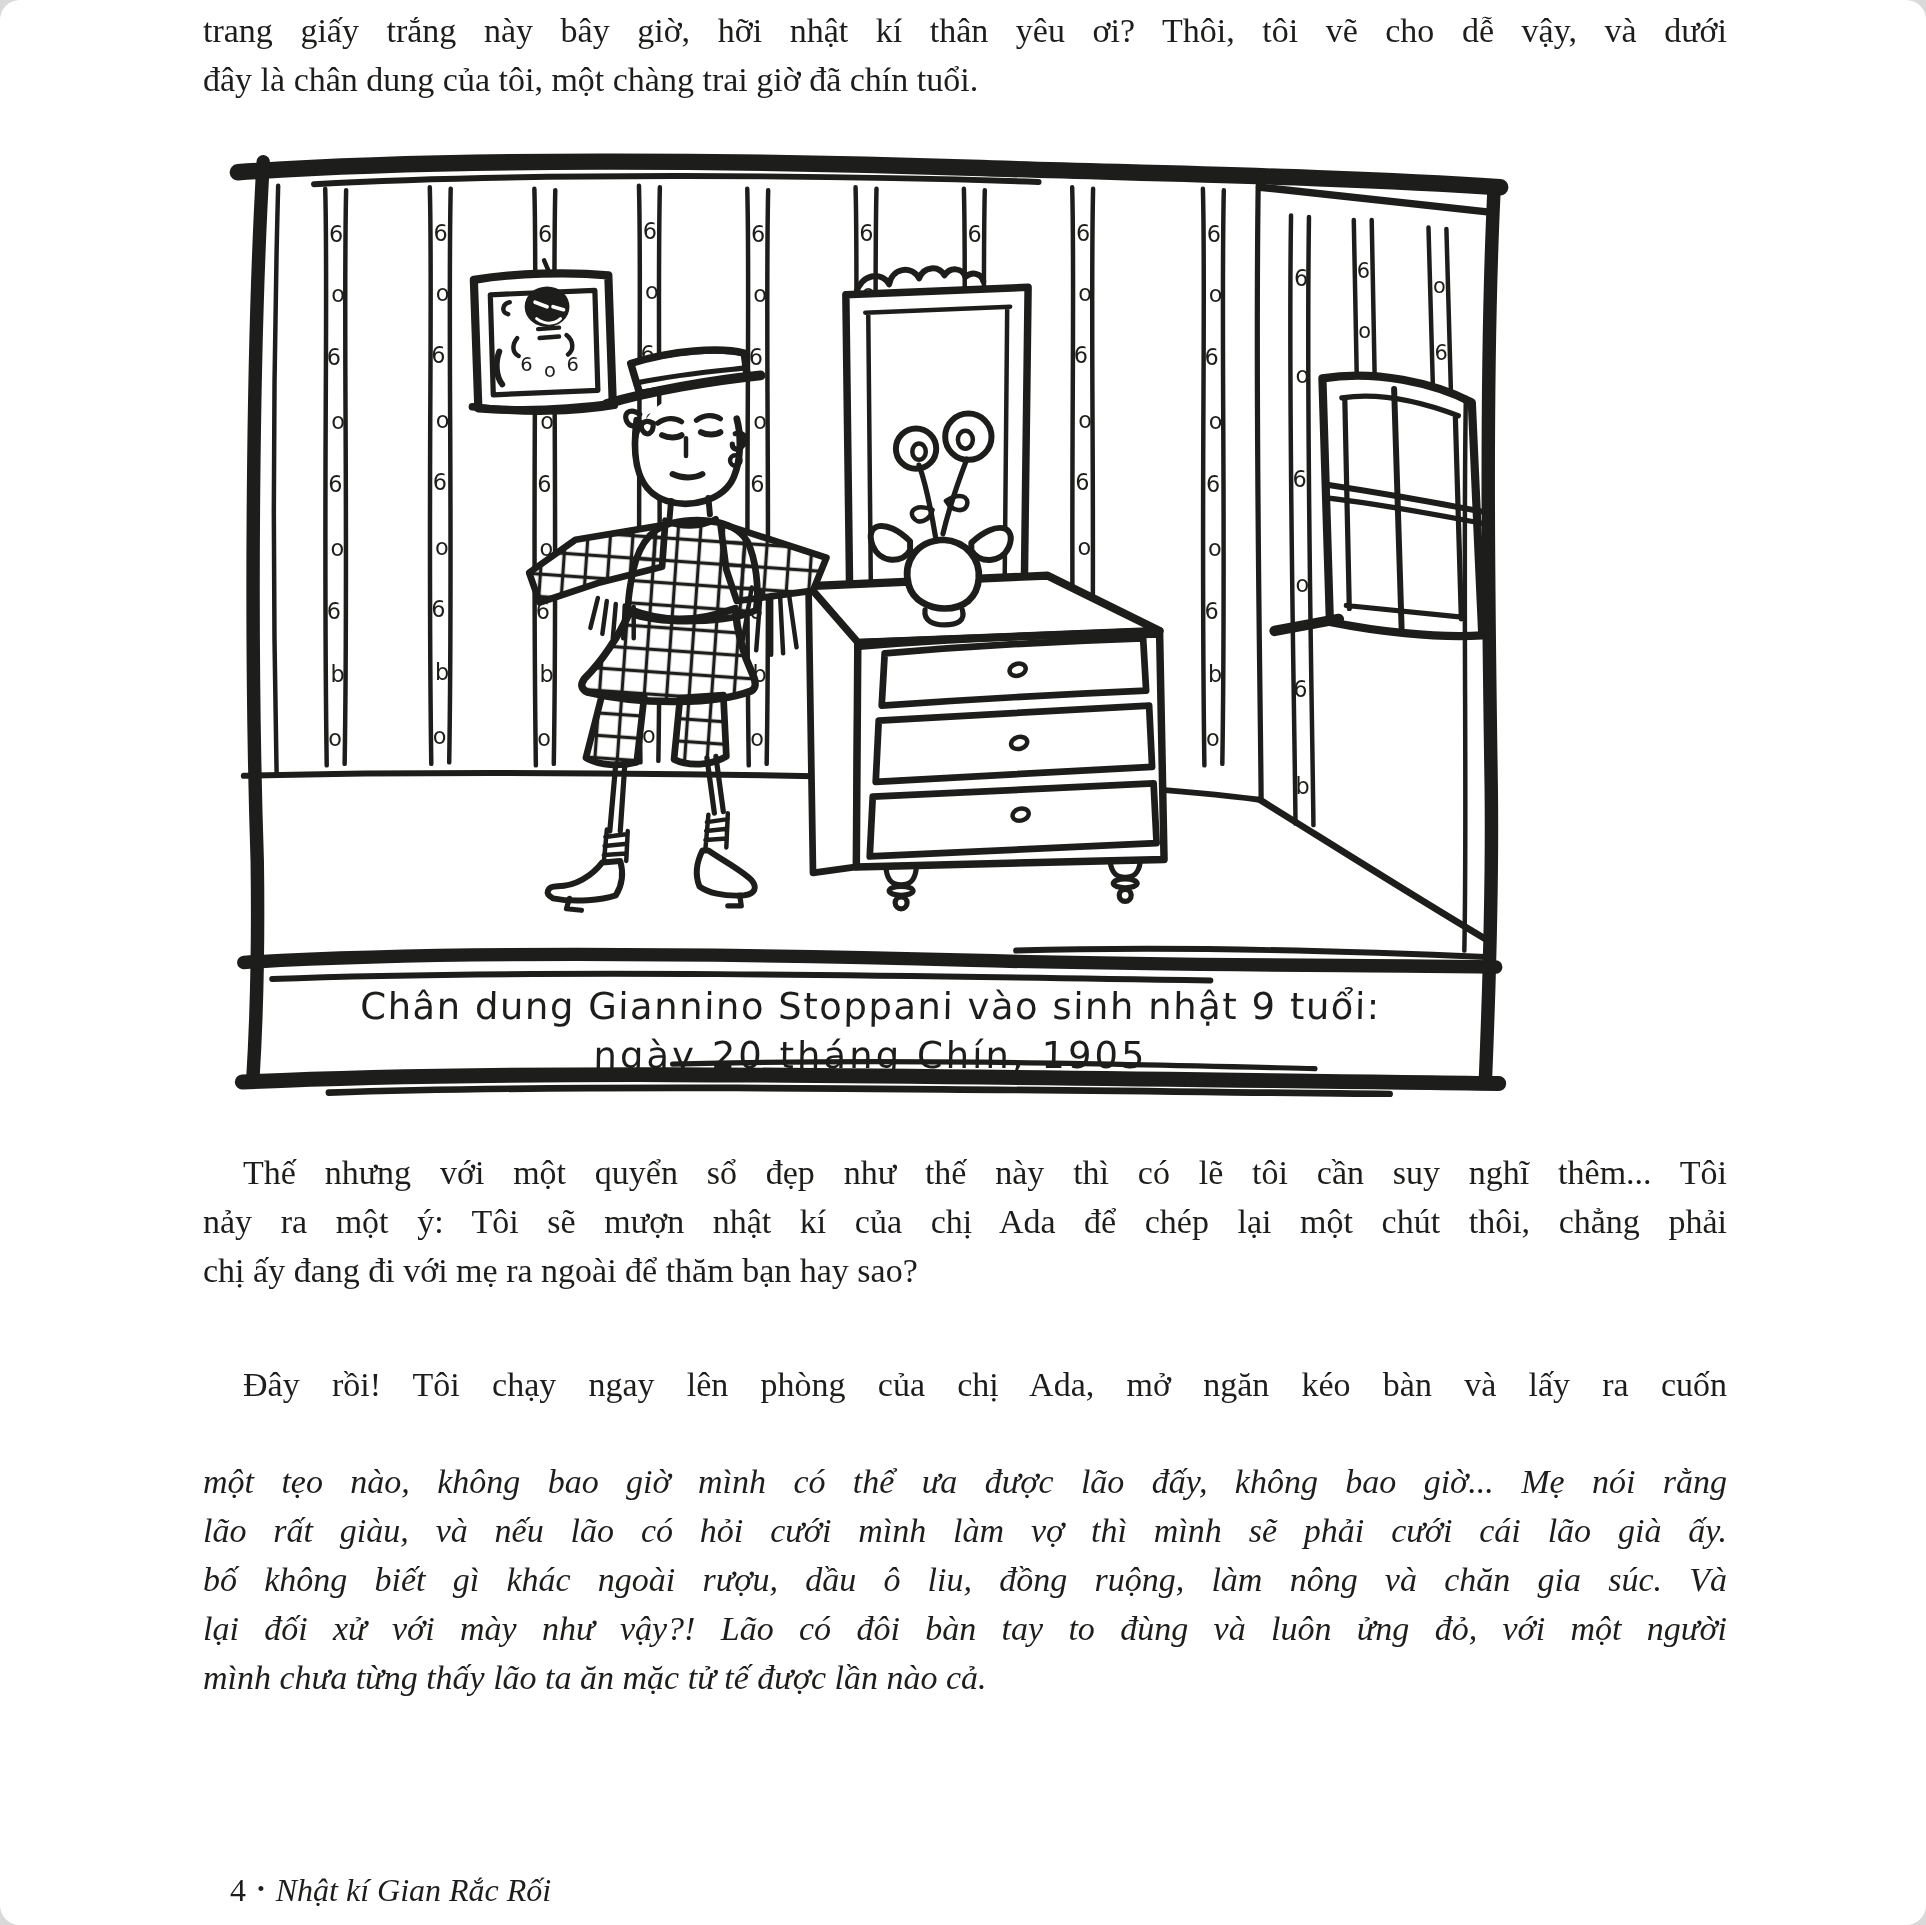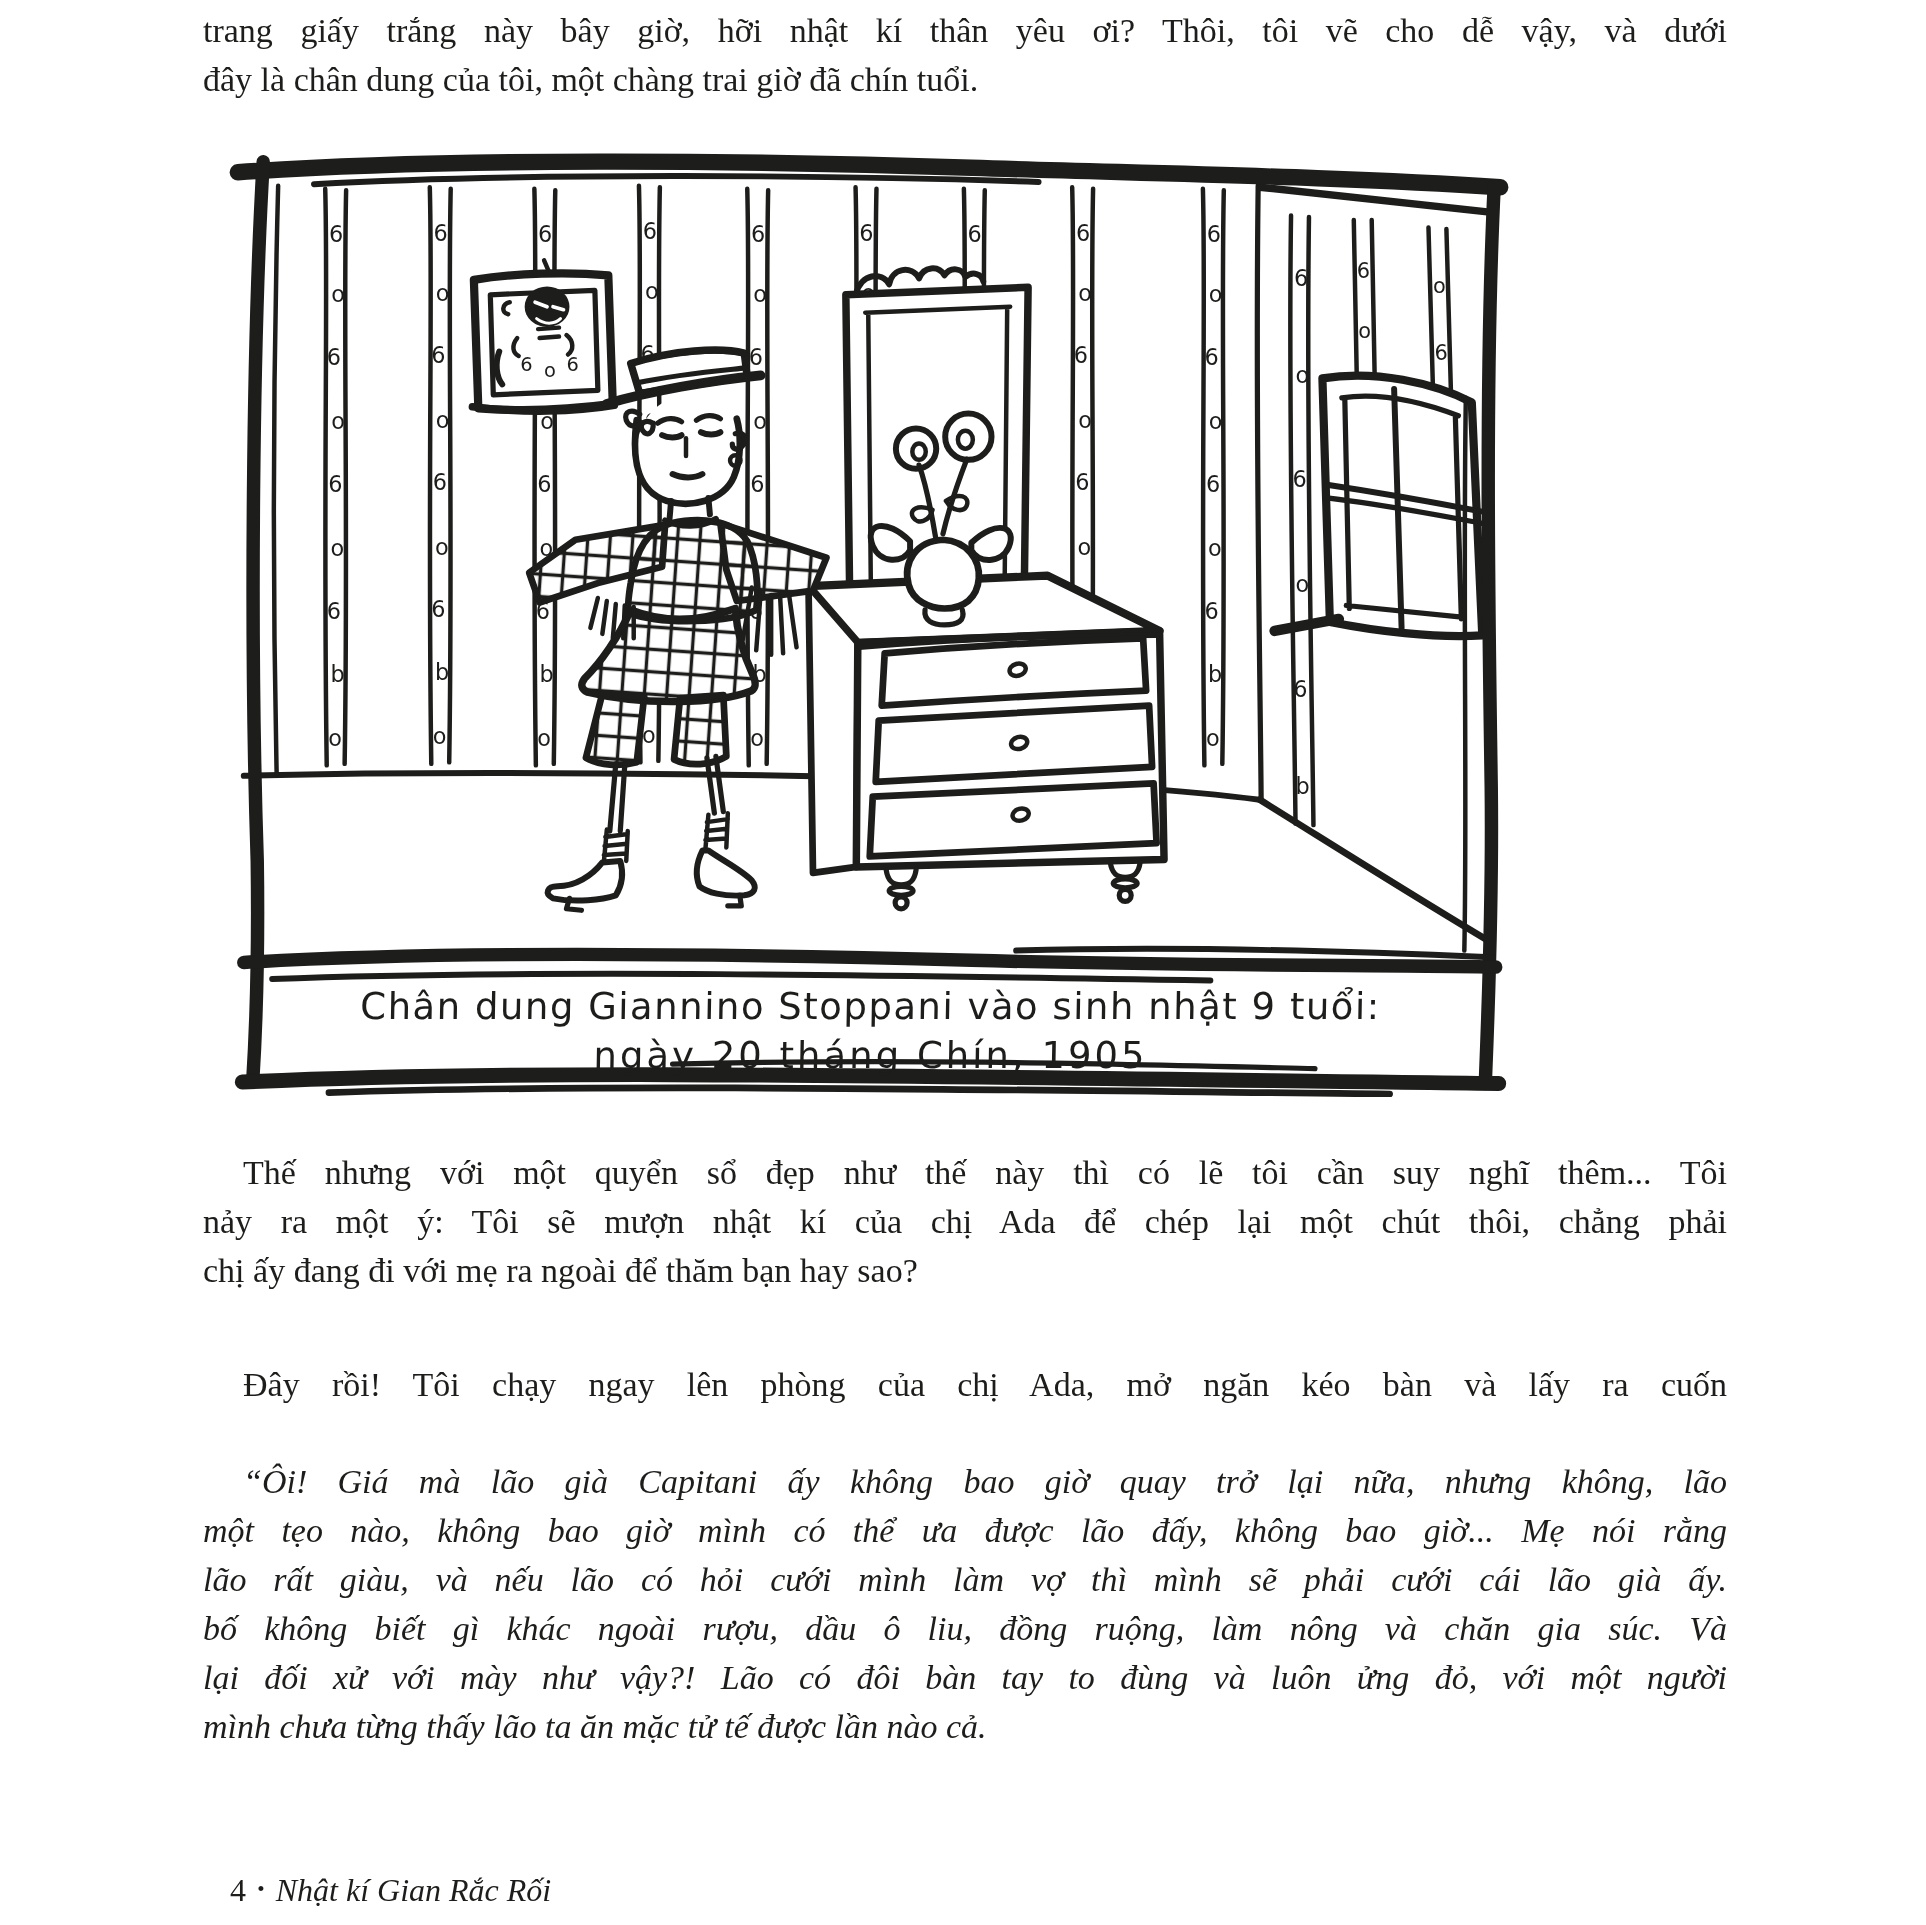--- a/index.html
+++ b/index.html
@@ -1,17 +1,17 @@
 <!DOCTYPE html>
 <html style="font-size:12px"><head>
 <meta charset="utf-8">
 <style>
   html,body{margin:0;padding:0;background:#d9d9d9;}
   .page{position:relative;width:1926px;height:1925px;background:#ffffff;
-        font-family:"Liberation Serif",serif;color:#1d1d1b;overflow:hidden;}
+        font-family:"Liberation Serif",serif;color:#1d1d1b;overflow:hidden;border-radius:20px;}
   .textblock{position:absolute;left:203px;width:1524px;font-size:34px;line-height:49px;}
   .line{text-align:justify;text-align-last:justify;}
   .line.last{text-align-last:auto;}
   .line.indent{text-indent:40px;}
   .quote{font-style:italic;}
   .illu{position:absolute;left:224px;top:114px;width:1293px;height:983px;}
   .illu svg{position:absolute;left:0;top:0;}
   .cap{position:absolute;left:52px;right:52px;text-align:center;
        font-family:"DejaVu Sans",sans-serif;color:#1d1d1b;}
   .cap1{top:871px;font-size:37px;letter-spacing:1.5px;transform:skewX(-1deg);}
@@ -260,21 +260,20 @@
     <div class="line indent">Thế nhưng với một quyển sổ đẹp như thế này thì có lẽ tôi cần suy nghĩ thêm... Tôi</div>
     <div class="line">nảy ra một ý: Tôi sẽ mượn nhật kí của chị Ada để chép lại một chút thôi, chẳng phải</div>
     <div class="line last">chị ấy đang đi với mẹ ra ngoài để thăm bạn hay sao?</div>
   </div>
 
   <div class="textblock" style="top:1360px">
     <div class="line indent">Đây rồi! Tôi chạy ngay lên phòng của chị Ada, mở ngăn kéo bàn và lấy ra cuốn</div>
   </div>
 
   <div class="textblock quote" style="top:1457px">
-    <div class="line indent">“Ôi! Giá mà lão già Capitani ấy không bao giờ quay trở lại nữa, nhưng không, lão</div>
     <div class="line">một tẹo nào, không bao giờ mình có thể ưa được lão đấy, không bao giờ... Mẹ nói rằng</div>
     <div class="line">lão rất giàu, và nếu lão có hỏi cưới mình làm vợ thì mình sẽ phải cưới cái lão già ấy.</div>
     <div class="line">bố không biết gì khác ngoài rượu, dầu ô liu, đồng ruộng, làm nông và chăn gia súc. Và</div>
     <div class="line">lại đối xử với mày như vậy?! Lão có đôi bàn tay to đùng và luôn ửng đỏ, với một người</div>
     <div class="line last">mình chưa từng thấy lão ta ăn mặc tử tế được lần nào cả.</div>
   </div>
 
   <div class="footer">
     <span>4</span><span class="bullet">•</span><span class="title">Nhật kí Gian Rắc Rối</span>
   </div>

